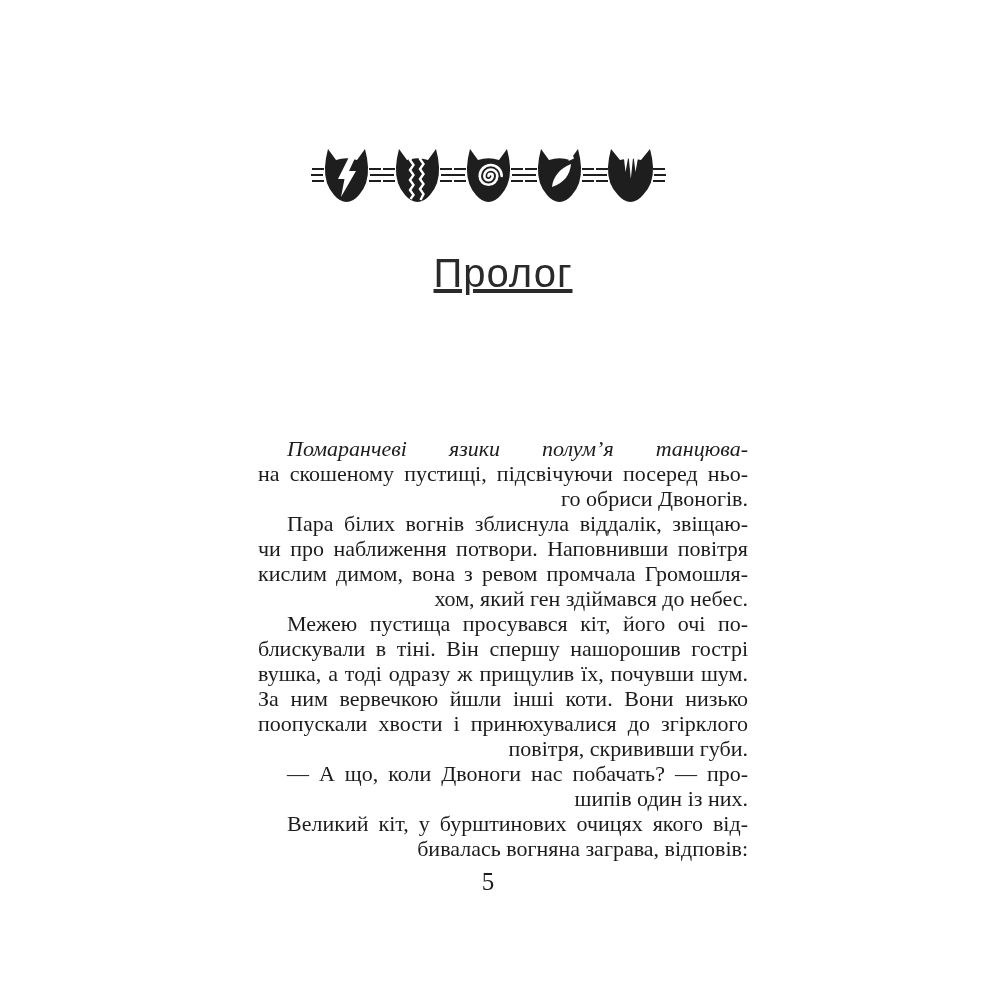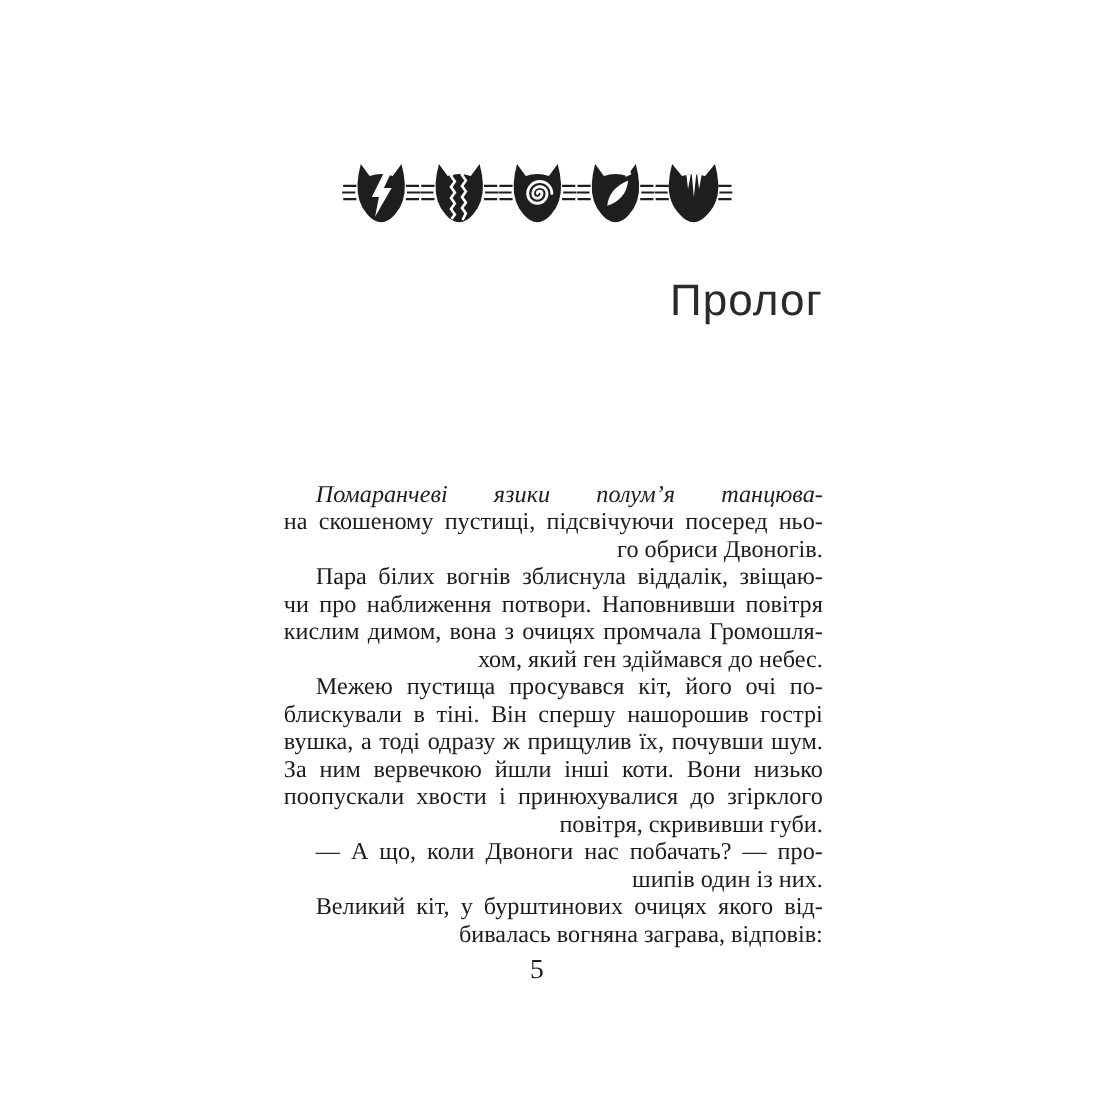--- a/index.html
+++ b/index.html
@@ -9,24 +9,24 @@
   }
   .content { margin-left:258px; width:490px; }
   .centered-col { width:460px; }
   .icons-row {
     padding-top:146px; display:flex; justify-content:center;
     align-items:flex-start; gap:0;
   }
   .clan-icon { display:block; width:71px; height:60px; }
   .clan-icon svg { display:block; width:71px; height:60px; }
   .chapter-title {
-    margin-top:45px; text-align:right;
+    margin-top:45px; text-align:center;
     font-family:"Liberation Sans", sans-serif;
     font-size:40px; line-height:44px; font-weight:400;
-    letter-spacing:1px; color:#2a2a2a;
+    letter-spacing:1px; color:#2a2a2a;text-decoration:underline;
   }
   .body-text { margin-top:141px; font-size:22px; line-height:25px; }
   .paragraph { margin:0; }
   .line { text-align:right; white-space:normal; }
   .line.just { text-align:justify; text-align-last:justify; }
   .line.ind { text-indent:29px; }
   .seg.bi { font-weight:normal; font-style:italic; }
   .page-number {
     margin-top:8px; text-align:center; font-size:25px; line-height:26px;
     color:#1c1c1c;
@@ -120,21 +120,21 @@
     <h1 class="chapter-title">Пролог</h1>
     <div class="body-text">
         <div class="paragraph">
           <div class="line just ind"><span class="seg bi">Помаранчеві язики полум’я танцюва-</span></div>
           <div class="line just"><span class="seg">на скошеному пустищі, підсвічуючи посеред ньо-</span></div>
           <div class="line"><span class="seg">го обриси Двоногів.</span></div>
         </div>
         <div class="paragraph">
           <div class="line just ind"><span class="seg">Пара білих вогнів зблиснула віддалік, звіщаю-</span></div>
           <div class="line just"><span class="seg">чи про наближення потвори. Наповнивши повітря</span></div>
-          <div class="line just"><span class="seg">кислим димом, вона з очицях промчала Громошля-</span></div>
+          <div class="line just"><span class="seg">кислим димом, вона з ревом промчала Громошля-</span></div>
           <div class="line"><span class="seg">хом, який ген здіймався до небес.</span></div>
         </div>
         <div class="paragraph">
           <div class="line just ind"><span class="seg">Межею пустища просувався кіт, його очі по-</span></div>
           <div class="line just"><span class="seg">блискували в тіні. Він спершу нашорошив гострі</span></div>
           <div class="line just"><span class="seg">вушка, а тоді одразу ж прищулив їх, почувши шум.</span></div>
           <div class="line just"><span class="seg">За ним вервечкою йшли інші коти. Вони низько</span></div>
           <div class="line just"><span class="seg">поопускали хвости і принюхувалися до згірклого</span></div>
           <div class="line"><span class="seg">повітря, скрививши губи.</span></div>
         </div>

